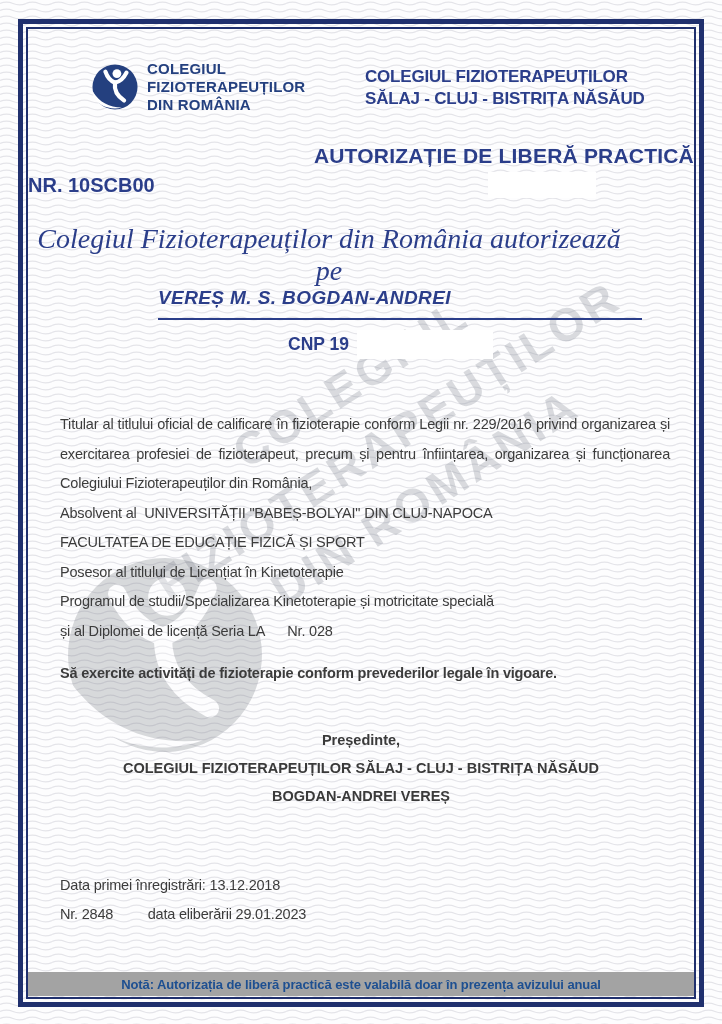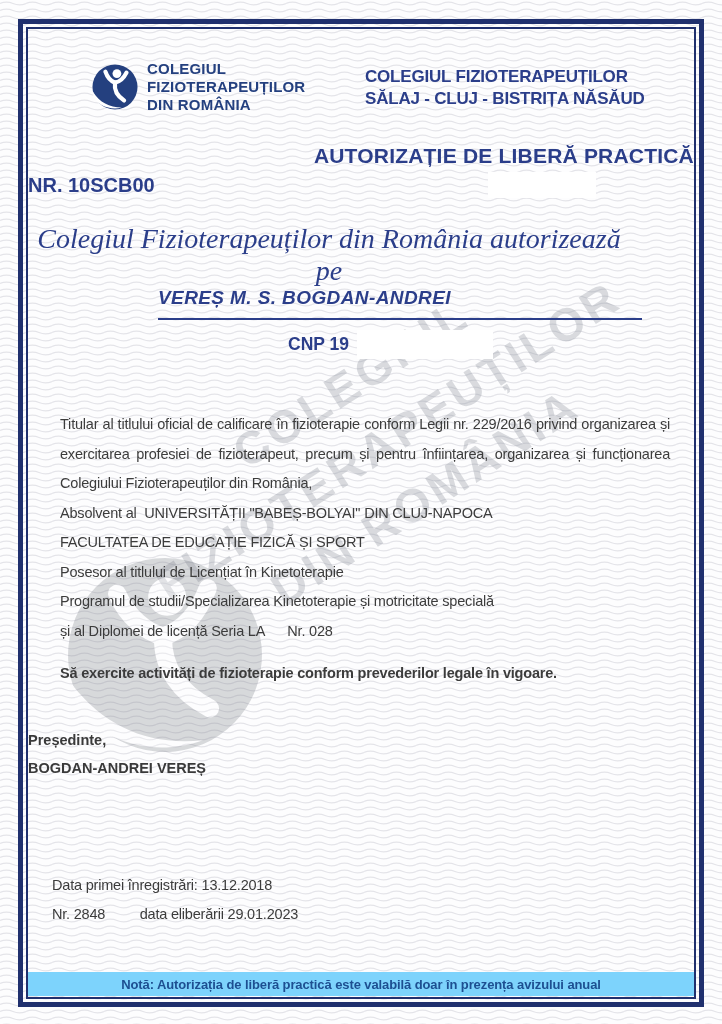--- a/index.html
+++ b/index.html
@@ -53,29 +53,29 @@
   .redact-cnp { width:136px; height:29px; background:#ffffff; margin-left:8px; }
 
   
   .body-block { position:absolute; left:60px; top:410px; width:610px; color:#3c3c3c;
                 font-size:14.5px; line-height:29.5px; letter-spacing:-0.2px; z-index:3; }
   .body-par { margin:0; text-align:justify; }
   .body-line { white-space:pre-wrap; }
   .exercise { font-weight:bold; margin-top:13px; }
   .registry { white-space:pre-wrap; }
 
-  .president { position:absolute; left:28px; top:726px; width:666px; 
+  .president { position:absolute; left:28px; top:726px; width:666px; text-align:center;
                font-weight:bold; font-size:14.5px; line-height:28px; color:#3a3a3a; z-index:3; }
 
-  .dates { position:absolute; left:52px; top:871px; font-size:14.5px; line-height:28.5px;
+  .dates { position:absolute; left:60px; top:871px; font-size:14.5px; line-height:28.5px;
            color:#3c3c3c; letter-spacing:-0.2px; z-index:3; }
   .dates div { white-space:pre-wrap; }
 
   .note-bar { position:absolute; left:28px; top:972px; width:666px; height:24px;
-              background:#7dd3fc; z-index:3; display:flex; align-items:center;
+              background:#a3a3a3; z-index:3; display:flex; align-items:center;
               justify-content:center; }
   .note-text { color:#1d4f91; font-weight:bold; font-size:13px; letter-spacing:-0.1px; }
 </style>
 </head>
 <body>
 
 <div class="page">
 
   <svg class="bg-svg" width="722" height="1024" aria-hidden="true">
     <defs>
@@ -150,20 +150,21 @@
     <div class="body-line">Absolvent al  UNIVERSITĂȚII "BABEȘ-BOLYAI" DIN CLUJ-NAPOCA</div>
     <div class="body-line">FACULTATEA DE EDUCAȚIE FIZICĂ ȘI SPORT</div>
     <div class="body-line">Posesor al titlului de Licențiat în Kinetoterapie</div>
     <div class="body-line">Programul de studii/Specializarea Kinetoterapie și motricitate specială</div>
     <div class="body-line">și al Diplomei de licență Seria LA      Nr. 028</div>
     <div class="body-line exercise">Să exercite activități de fizioterapie conform prevederilor legale în vigoare.</div>
   </div>
 
   <div class="president">
     <div>Președinte,</div>
+    <div>COLEGIUL FIZIOTERAPEUȚILOR SĂLAJ - CLUJ - BISTRIȚA NĂSĂUD</div>
     <div>BOGDAN-ANDREI VEREȘ</div>
   </div>
 
   <div class="dates">
     <div>Data primei înregistrări: 13.12.2018</div>
     <div>Nr. 2848         data eliberării 29.01.2023</div>
   </div>
 
   <div class="note-bar">
     <span class="note-text">Notă: Autorizația de liberă practică este valabilă doar în prezența avizului anual</span>

